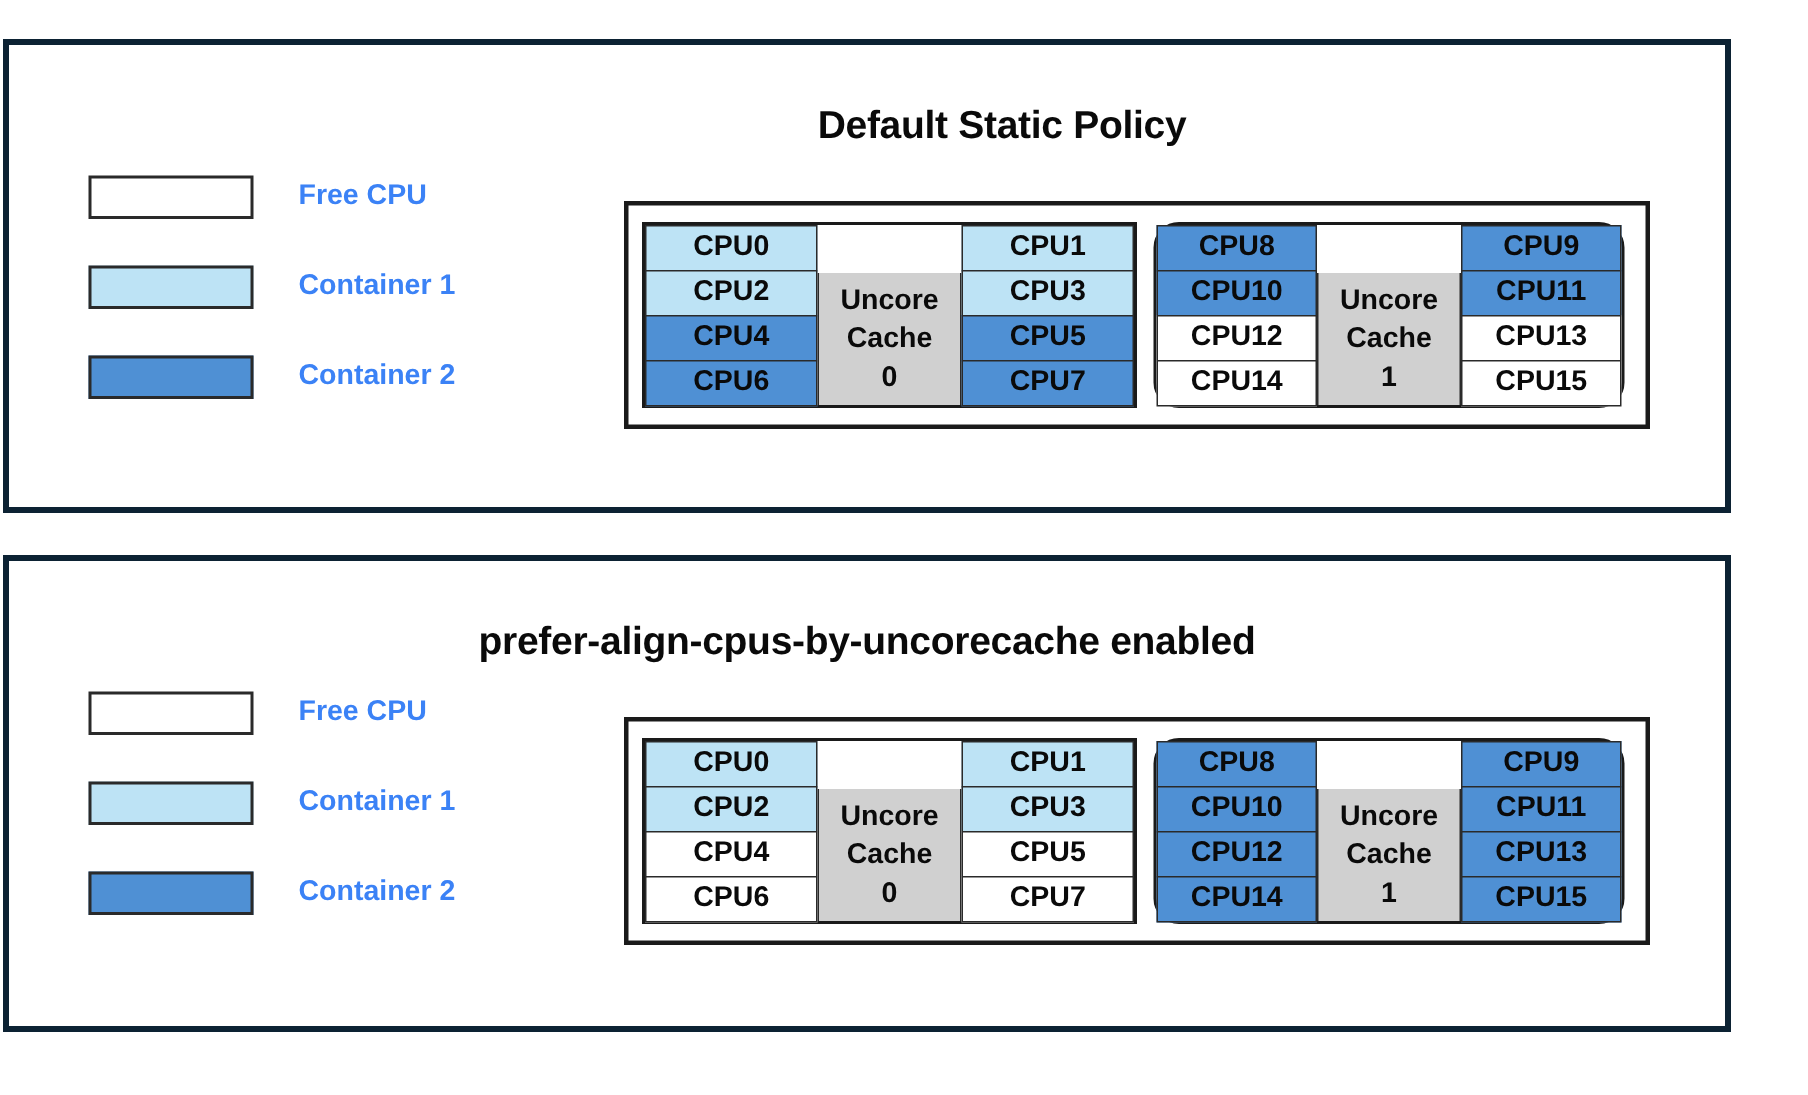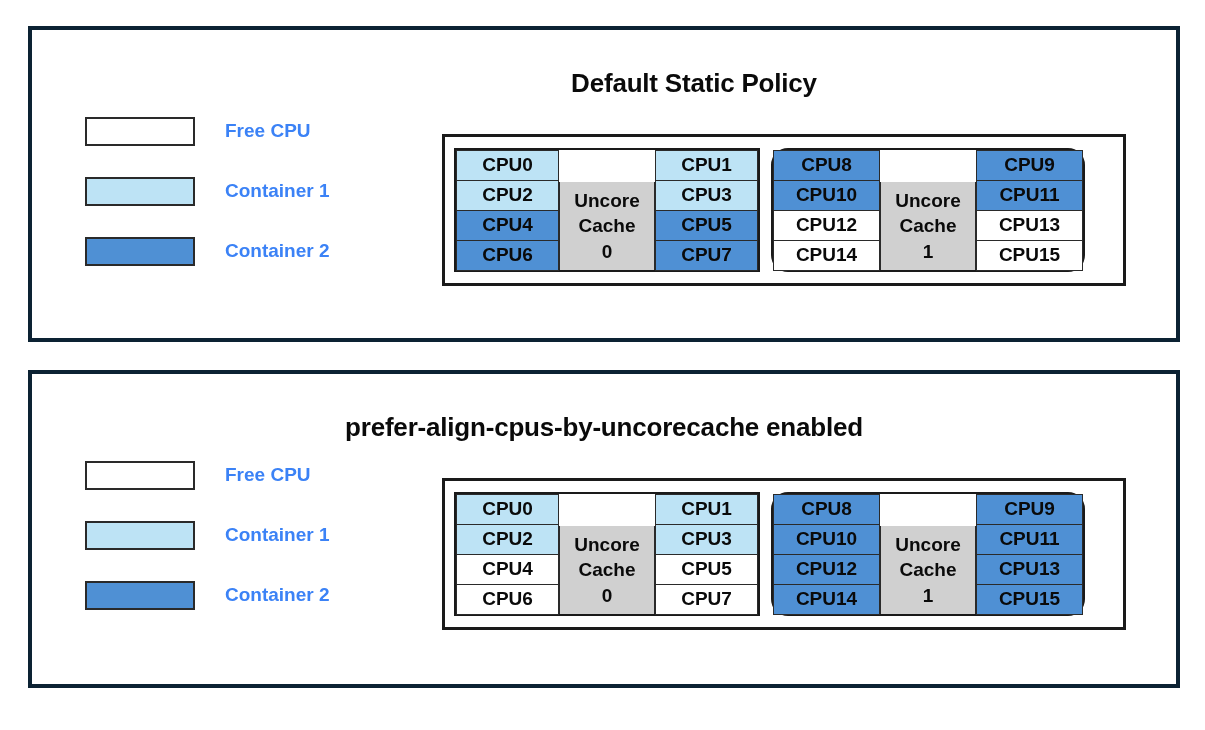--- a/index.html
+++ b/index.html
@@ -10,21 +10,21 @@
   body {
     width: 1205px;
     height: 730px;
     font-family: "Liberation Sans", sans-serif;
     position: relative;
     overflow: hidden;
   }
 
   .panel {
     position: absolute;
-    left: 28px;
+    left: 2px;
     width: 1152px;
     border: 4px solid #0c2233;
     background: #ffffff;
     box-sizing: border-box;
     text-decoration: underline;
   }
   #panel-top    { top: 26px;  height: 316px; }
   #panel-bottom { top: 370px; height: 318px; }
 
   .panel-title {
@@ -82,21 +82,21 @@
     align-items: center;
     padding: 0 9px;
   }
   .cache-group {
     display: flex;
     height: 124px;
     border: 2px solid #1a1a1a;
     box-sizing: border-box;
     background: #ffffff;
   }
-  .cache-group.first  { width: 306px; margin-right: 11px; }
+  .cache-group.first  { width: 330px; margin-right: 11px; }
   .cache-group.second { width: 314px; border-radius: 17px; }
 
   .cpu-col {
     display: flex;
     flex-direction: column;
     flex: 1 1 0;
     min-width: 0;
   }
   .cpu-cell {
     flex: 1 1 0;

